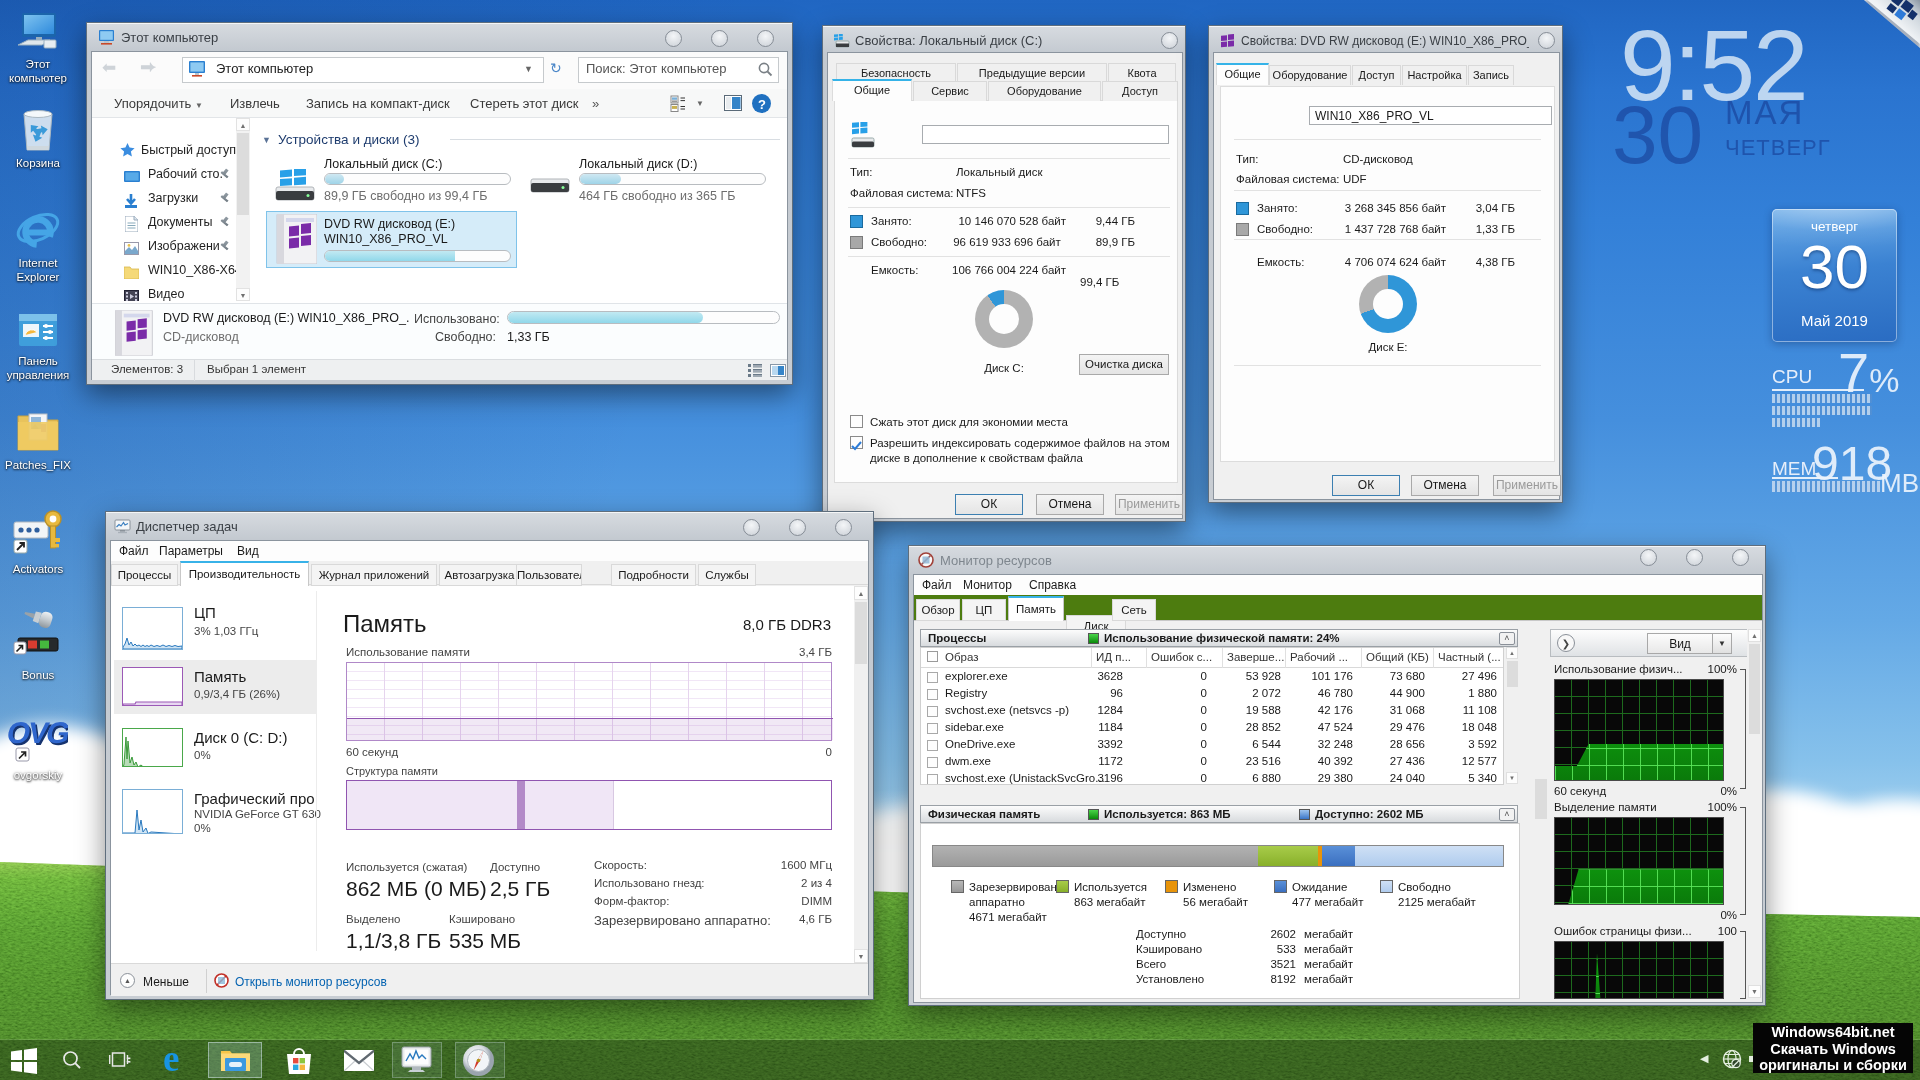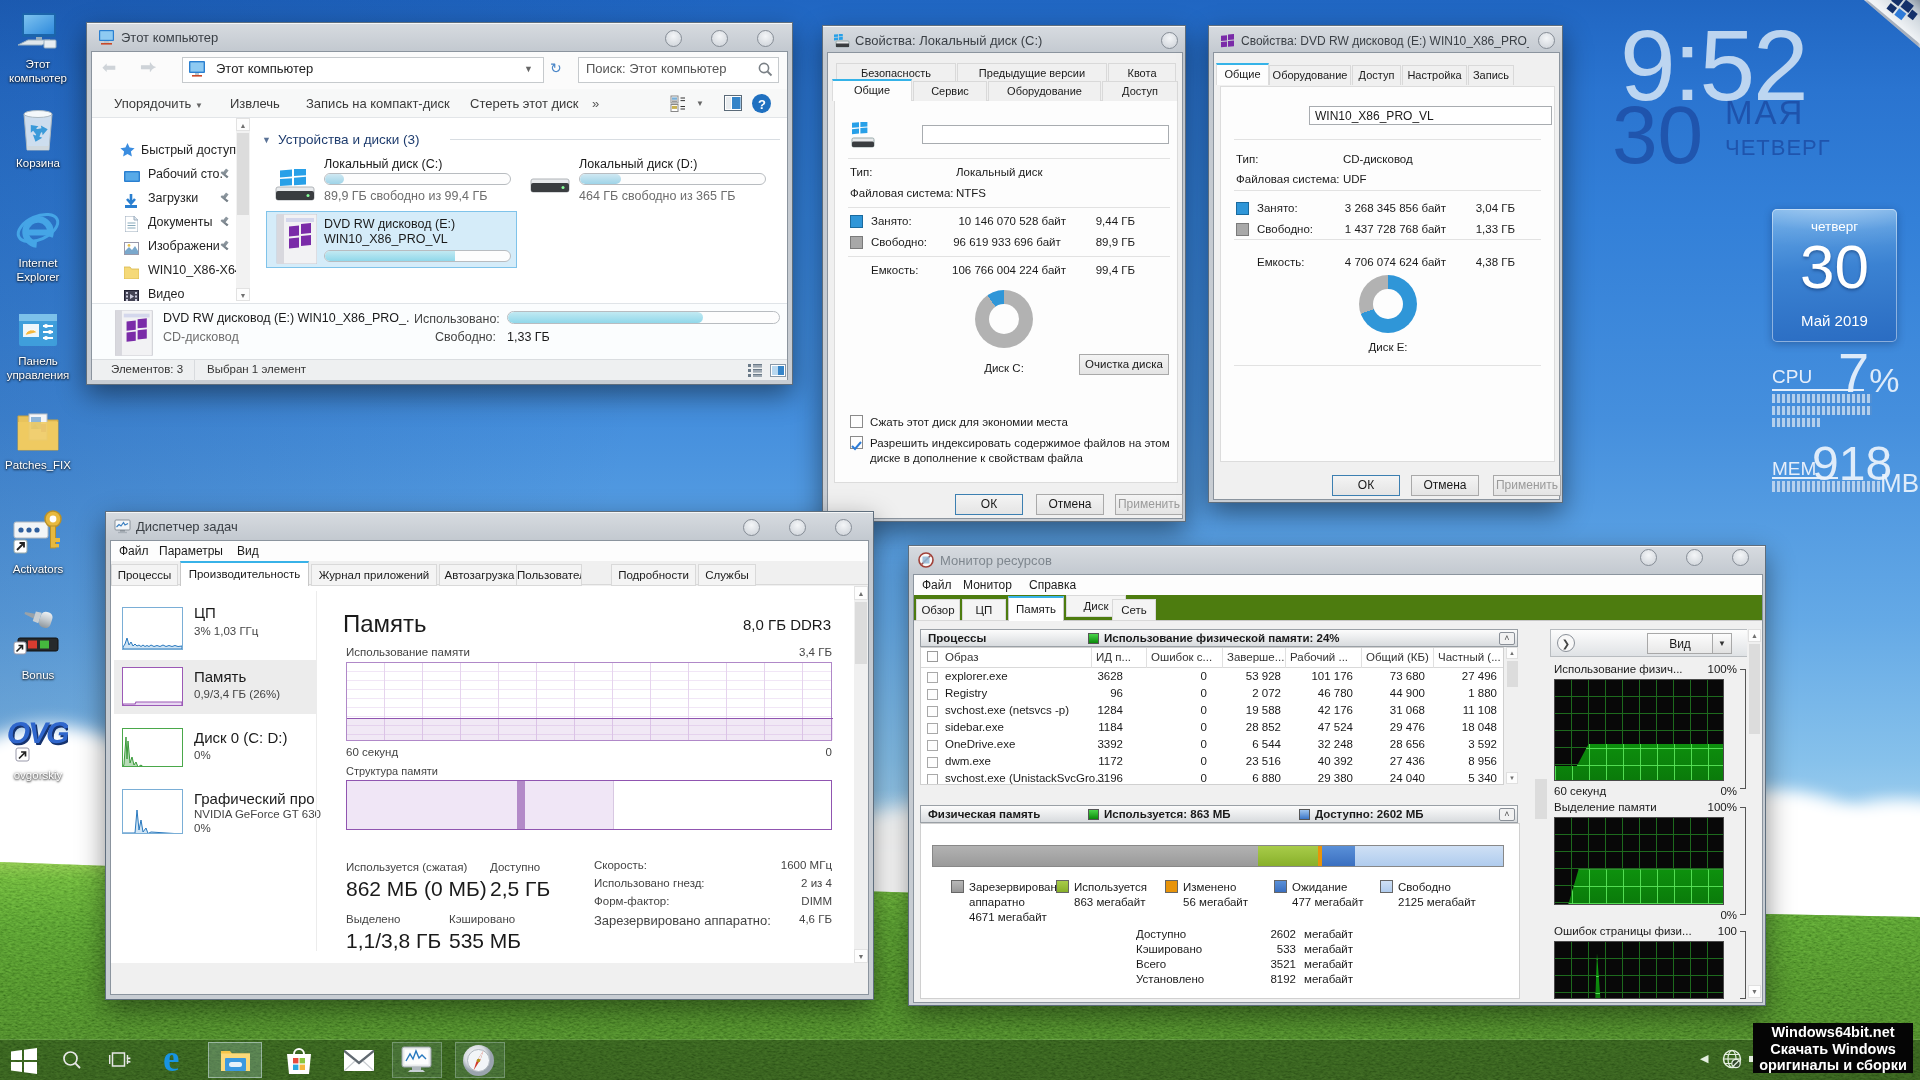--- a/index.html
+++ b/index.html
@@ -501,21 +501,21 @@
  <div class="lbl" style="left:43px;top:162px">Занято:</div>
  <div class="lbl" style="left:120px;top:162px;width:118px;text-align:right">10 146 070 528 байт</div>
  <div class="lbl" style="left:252px;top:162px;width:55px;text-align:right">9,44 ГБ</div>
  <div class="abs" style="left:22px;top:183px;width:13px;height:13px;background:#a8a8a8;border:1px solid #7a7a7a"></div>
  <div class="lbl" style="left:43px;top:183px">Свободно:</div>
  <div class="lbl" style="left:120px;top:183px;width:118px;text-align:center">96 619 933 696 байт</div>
  <div class="lbl" style="left:252px;top:183px;width:55px;text-align:right">89,9 ГБ</div>
  <div class="hr" style="left:20px;top:203px;width:322px"></div>
  <div class="lbl" style="left:43px;top:211px">Емкость:</div>
  <div class="lbl" style="left:114px;top:211px;width:124px;text-align:right">106 766 004 224 байт</div>
- <div class="lbl" style="left:252px;top:211px;width:55px;text-align:right">99,4 ГБ</div>
+ <div class="lbl" style="left:252px;top:223px;width:55px;">99,4 ГБ</div>
  <div class="abs" style="left:147px;top:237px;width:58px;height:58px;border-radius:50%;background:conic-gradient(from 325deg,#2f96d8 0 35deg,#b2b2b2 35deg 360deg)"></div>
  <div class="abs" style="left:161px;top:251px;width:30px;height:30px;border-radius:50%;background:#fdfdfd"></div>
  <div class="lbl" style="left:120px;top:309px;width:112px;text-align:center">Диск C:</div>
  <div class="btn" style="left:251px;top:301px;width:90px;height:21px;font-size:11.5px">Очистка диска</div>
  <div class="cb" style="left:22px;top:362px"></div>
  <div class="lbl" style="left:42px;top:363px">Сжать этот диск для экономии места</div>
  <div class="cb" style="left:22px;top:383px"><svg width="11" height="10" viewBox="0 0 11 10">
             <path d="M1,5 L4,8 L10,1" fill="none" stroke="#2c7cd8" stroke-width="2"></path>
           </svg></div>
  <div class="lbl" style="left:42px;top:384px">Разрешить индексировать содержимое файлов на этом</div>
@@ -653,20 +653,33 @@
   <div class="abs" style="left:483px;top:309px;font-size:11.5px;color:#444">Форм-фактор:</div>
           <div class="abs" style="left:600px;top:309px;width:121px;text-align:right;font-size:11.5px;color:#444">DIMM</div>
   <div class="abs" style="left:483px;top:327px;font-size:13px;color:#444">Зарезервировано аппаратно:</div>
           <div class="abs" style="left:600px;top:327px;width:121px;text-align:right;font-size:11.5px;color:#444">4,6 ГБ</div>
   <div class="abs" style="left:743px;top:0;width:14px;height:377px;background:#f0f0f0">
    <div class="abs" style="left:0;top:0;width:14px;height:14px;background:#fdfdfd;border:1px solid #e2e2e2;text-align:center;font-size:7px;color:#707070;line-height:13px">▲</div>
    <div class="abs" style="left:1px;top:16px;width:12px;height:62px;background:#dcdcdc"></div>
    <div class="abs" style="left:0;top:363px;width:14px;height:14px;background:#fdfdfd;border:1px solid #e2e2e2;text-align:center;font-size:7px;color:#707070;line-height:13px">▼</div>
   </div>
  </div>
+ <div class="abs" style="left:0;top:422px;width:757px;height:33px;background:#f0f0f0;border-top:1px solid #d9d9d9">
+  <div class="abs" style="left:9px;top:9px;width:15px;height:15px;border-radius:50%;border:1px solid #8a9098;background:#fdfdfd;display:flex;align-items:center;justify-content:center">
+            <span style="font-size:7px;color:#555">▲</span>
+          </div>
+  <div class="abs" style="left:32px;top:11px;font-size:12px;color:#1a1a1a">Меньше</div>
+  <div class="abs" style="left:95px;top:5px;width:1px;height:24px;background:#d0d0d0"></div>
+  <svg class="abs" style="left:103px;top:9px" width="15" height="15" viewBox="0 0 15 15">
+            <circle cx="7.5" cy="7.5" r="6.5" fill="#fff" stroke="#c03028" stroke-width="1.6"></circle>
+            <line x1="3" y1="12" x2="12" y2="3" stroke="#c03028" stroke-width="1.6"></line>
+            <rect x="4" y="4" width="7" height="7" fill="#88b8d8" opacity=".8"></rect>
+          </svg>
+  <div class="abs" style="left:124px;top:11px;font-size:12px;color:#0563b1">Открыть монитор ресурсов</div>
+ </div>
 </div>
 </div>
 <div id="resmon" class="win" style="left:908px;top:545px;width:858px;height:461px">
 <svg class="abs" style="left:9px;top:6px" width="16" height="16" viewBox="0 0 16 16">
         <circle cx="8" cy="8" r="7" fill="#f8f8f8" stroke="#a04038" stroke-width="1.6"></circle>
         <line x1="3.5" y1="12.5" x2="12.5" y2="3.5" stroke="#a04038" stroke-width="1.6"></line>
         <rect x="4.5" y="4.5" width="7" height="7" fill="#90b8d8" opacity=".85"></rect>
       </svg>
 <div class="tbt" style="left:31px;top:7px;color:#7e868e">Монитор ресурсов</div>
 <div class="cbtn" style="left:731px;top:3px"></div>
@@ -675,21 +688,21 @@
 <div class="wbody" style="left:4px;top:28px;width:850px;height:429px;background:#f0f0f0">
  <div class="abs" style="left:0;top:0;width:848px;height:20px;background:#fdfdfd;font-size:12px;color:#1a1a1a">
   <span class="abs" style="left:8px;top:3px">Файл</span>
           <span class="abs" style="left:49px;top:3px">Монитор</span>
           <span class="abs" style="left:115px;top:3px">Справка</span>
  </div>
  <div class="abs" style="left:0;top:20px;width:848px;height:26px;background:#4d7c0f;border-bottom:1px solid #c8c8c8">
   <div class="ttab" style="left:2px;top:4px;width:44px;height:22px">Обзор</div>
   <div class="ttab" style="left:48px;top:4px;width:44px;height:22px">ЦП</div>
   <div class="ttabA" style="left:94px;top:1px;width:56px;height:25px">Память</div>
-  <div class="ttab" style="left:152px;top:0;width:60px;height:22px">Диск</div>
+  <div class="ttab" style="left:152px;top:20px;width:60px;height:22px">Диск</div>
   <div class="ttab" style="left:198px;top:4px;width:44px;height:22px">Сеть</div>
  </div>
  <div class="abs" style="left:6px;top:54px;width:598px;height:370px">
   <div class="shdr" style="left:0;top:0;width:598px">
    <span class="abs" style="left:7px;top:2px;font-weight:bold">Процессы</span>
    <span class="gsq" style="left:167px;top:3px"></span>
    <span class="abs" style="left:183px;top:2px;font-weight:bold">Использование физической памяти: 24%</span>
    <span class="colb" style="left:578px;top:2px">˄</span>
   </div>
   <div class="abs" style="left:0;top:18px;width:584px;height:138px;background:#fff;border:1px solid #d0d0d0;overflow:hidden">
@@ -761,21 +774,21 @@
               <u style="left:529px">3 592</u>
             </div>
    <div class="prow" style="top:107px">
               <i></i>
               <b style="left:24px">dwm.exe</b>
               <u style="left:155px">1172</u>
               <u style="left:239px">0</u>
               <u style="left:313px">23 516</u>
               <u style="left:385px">40 392</u>
               <u style="left:457px">27 436</u>
-              <u style="left:529px">8 956</u>
+              <u style="left:529px">12 577</u>
             </div>
    <div class="prow" style="top:124px">
               <i></i>
               <b style="left:24px">svchost.exe (UnistackSvcGro...</b>
               <u style="left:155px">3196</u>
               <u style="left:239px">0</u>
               <u style="left:313px">6 880</u>
               <u style="left:385px">29 380</u>
               <u style="left:457px">24 040</u>
               <u style="left:529px">5 340</u>

